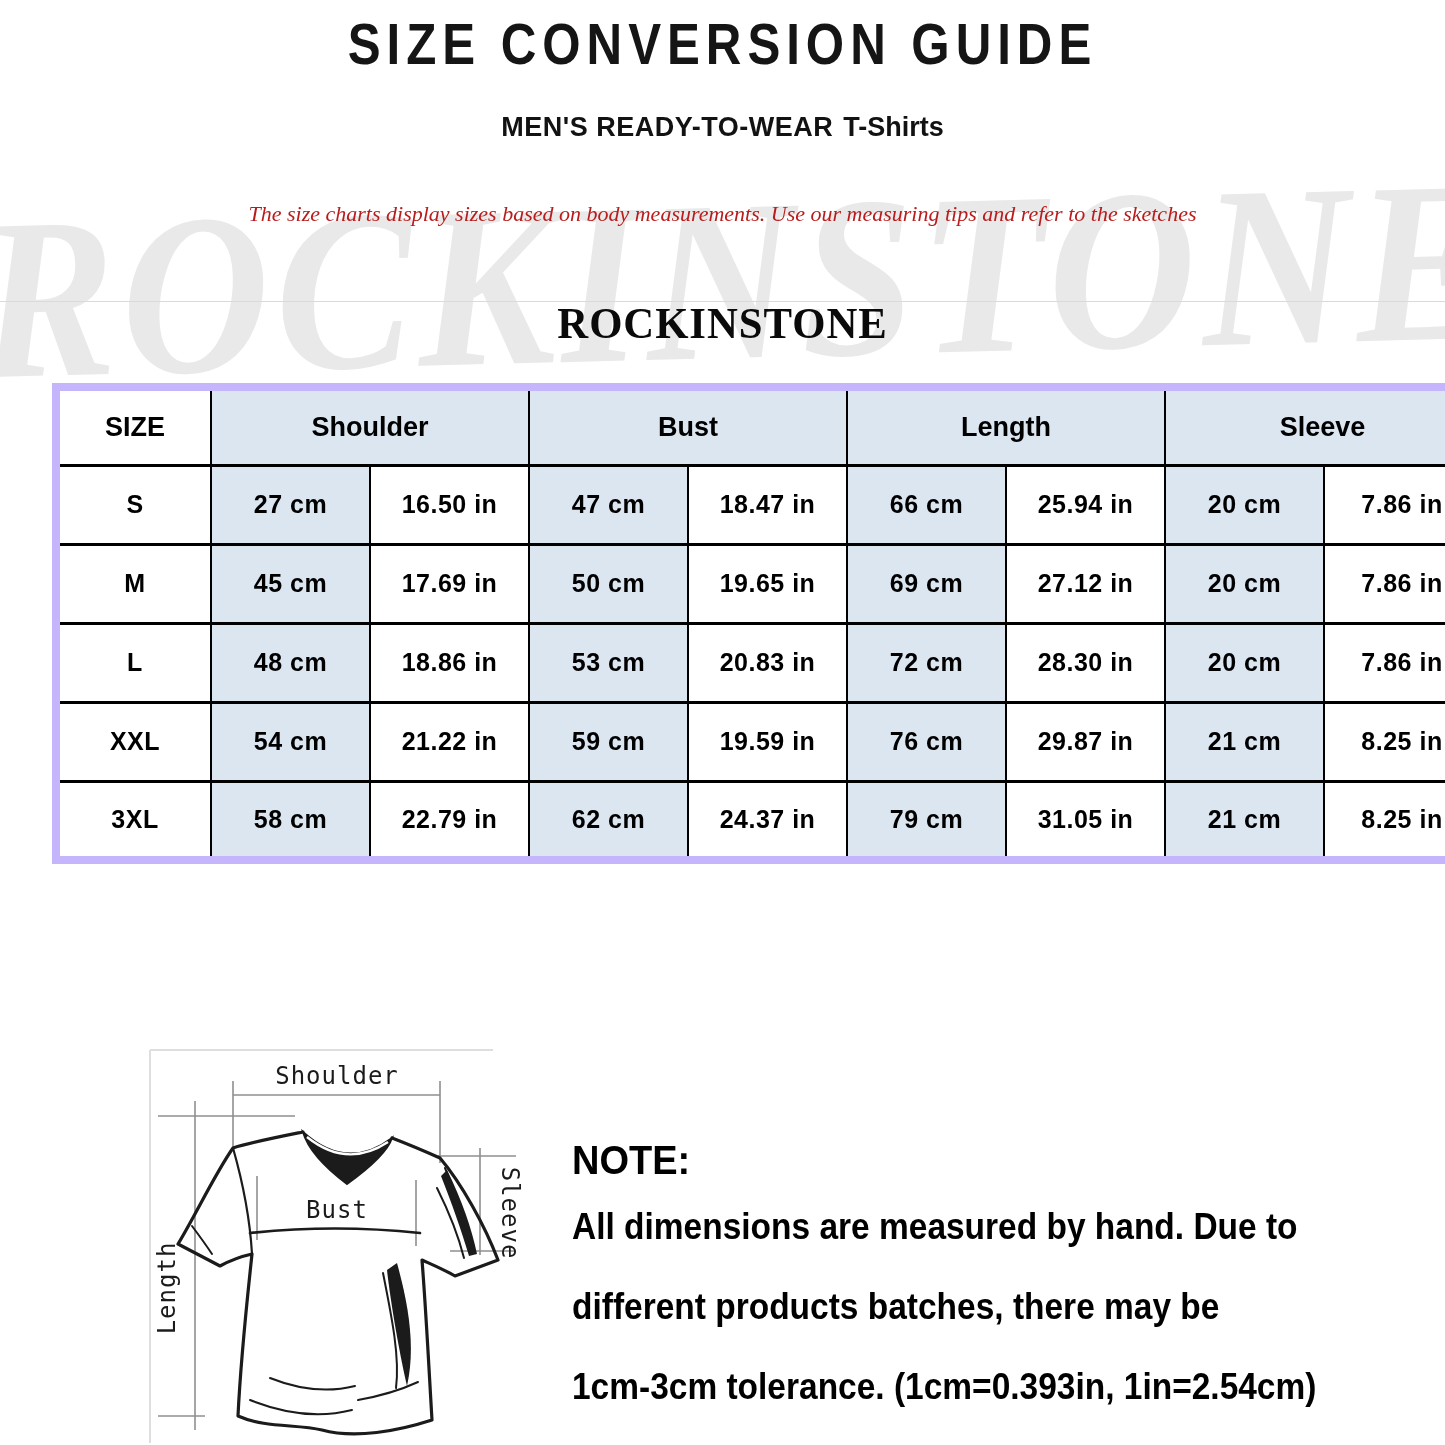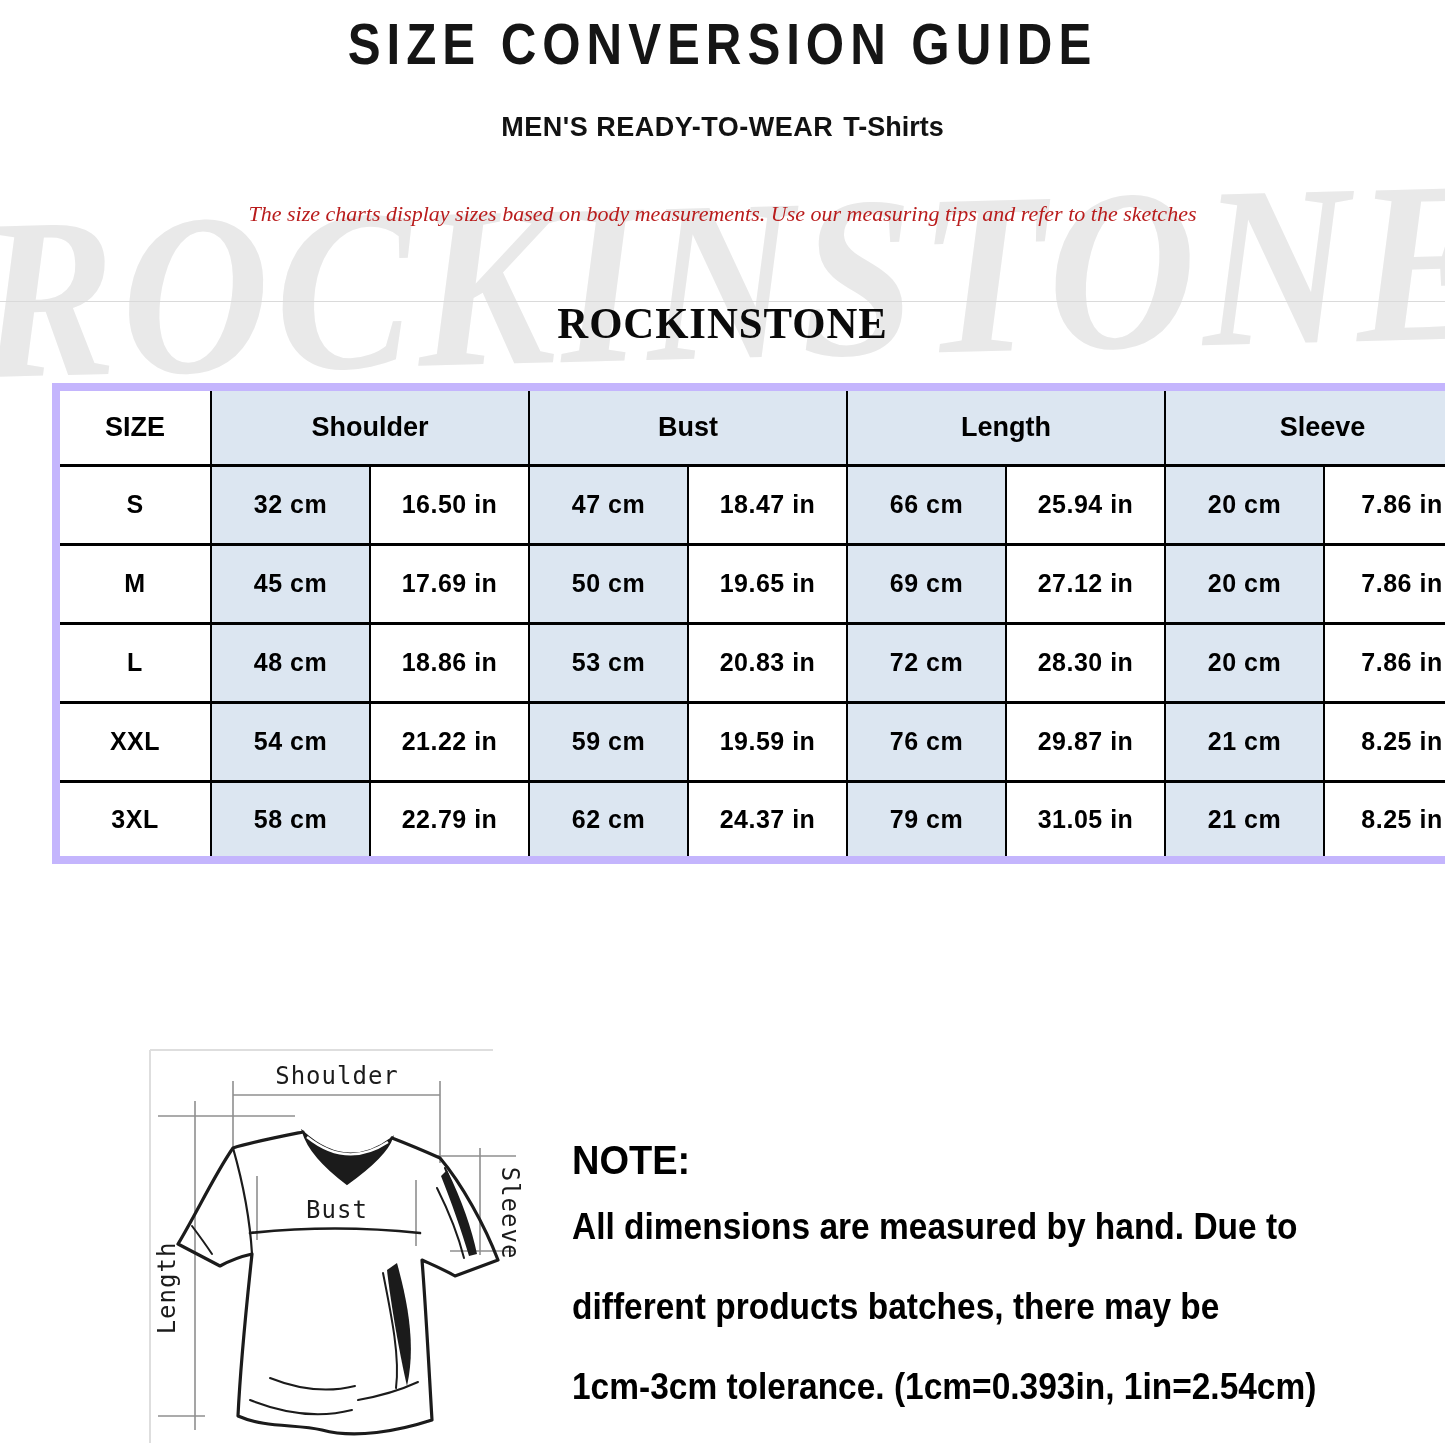--- a/index.html
+++ b/index.html
@@ -102,21 +102,21 @@
       <th>SIZE</th>
       <th class="blue" colspan="2">Shoulder</th>
       <th class="blue" colspan="2">Bust</th>
       <th class="blue" colspan="2">Length</th>
       <th class="blue" colspan="2">Sleeve</th>
     </tr>
   </thead>
   <tbody>
       <tr class="data-row">
         <td>S</td>
-        <td class="blue">32 cm</td>
+        <td class="blue">27 cm</td>
         <td>16.50 in</td>
         <td class="blue">47 cm</td>
         <td>18.47 in</td>
         <td class="blue">66 cm</td>
         <td>25.94 in</td>
         <td class="blue">20 cm</td>
         <td>7.86 in</td>
       </tr>
       <tr class="data-row">
         <td>M</td>

